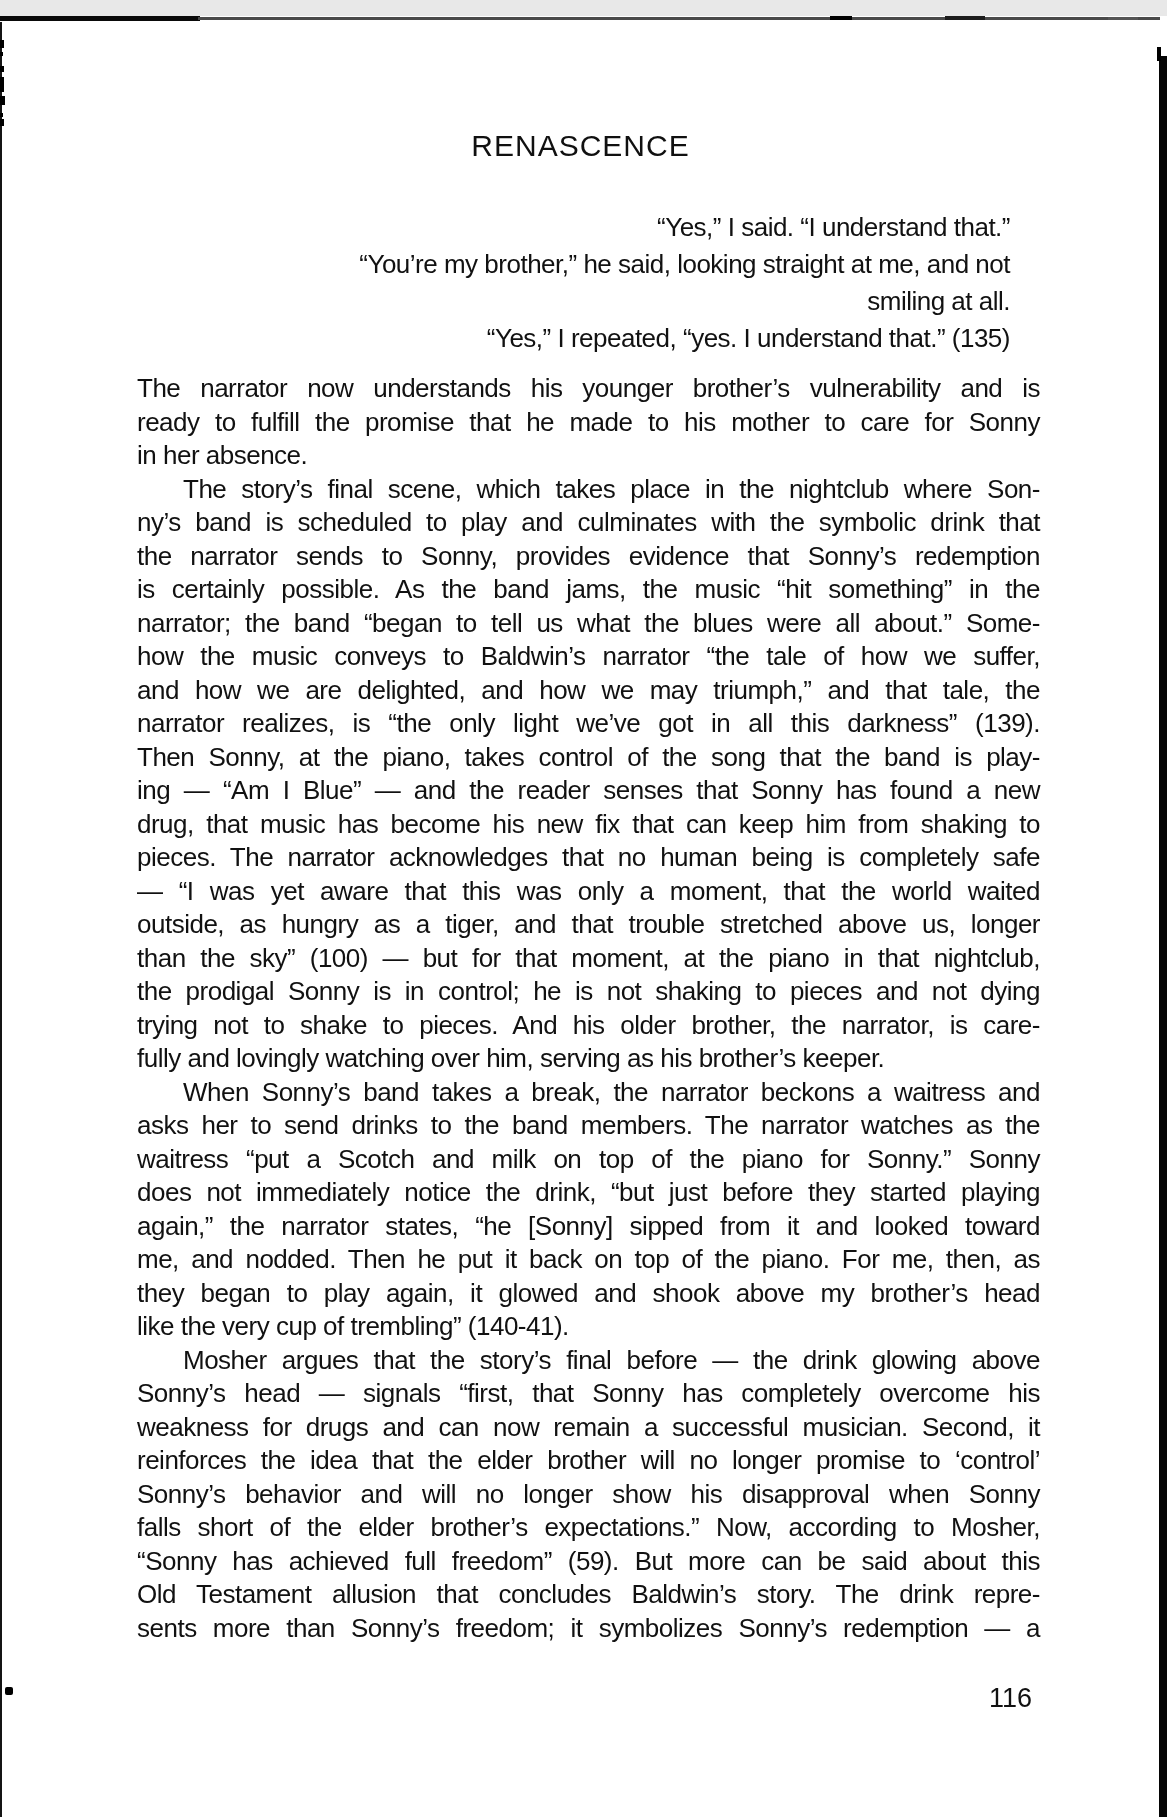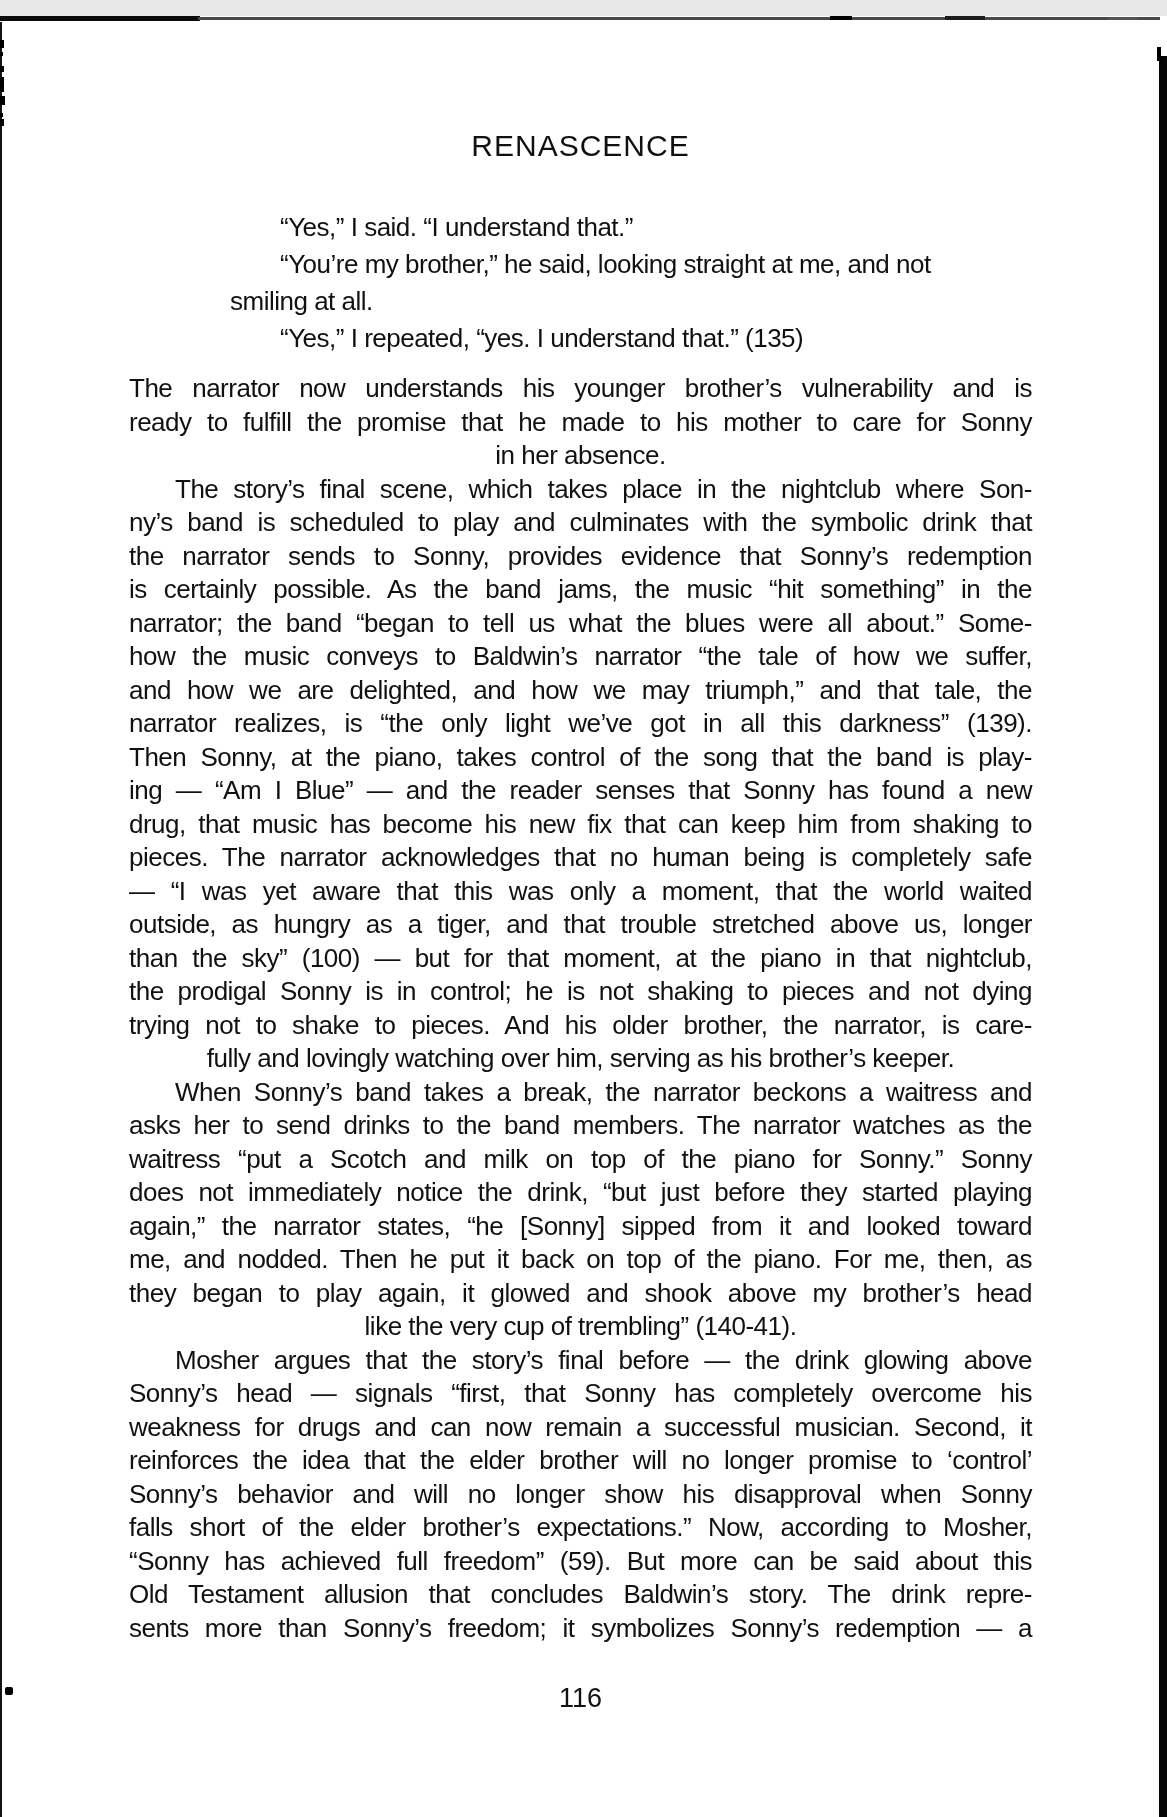--- a/index.html
+++ b/index.html
@@ -18,33 +18,33 @@
   .title {
     position:absolute; top:113px; left:0; width:100%;
     margin:0; text-align:center;
     font-size:30px; font-weight:normal; letter-spacing:1px;
     color:#101010;
   }
   .quote {
     position:absolute; top:193px; left:101px; width:780px;
     font-size:26px; line-height:37px; letter-spacing:-0.5px;
   }
-  .quote .line { height:37px; white-space:nowrap; text-align:left; }
+  .quote .line { height:37px; white-space:nowrap; text-align:right; }
   .qindent { text-indent:50px; }
   .bodytext {
-    position:absolute; top:356px; left:0; width:903px;
+    position:absolute; top:356px; left:8px; width:903px;
     font-size:26px; line-height:33.5px; letter-spacing:-0.5px;
   }
   .bodytext .line { height:33.5px; }
   .jline { text-align:justify; text-align-last:justify; }
-  .ragged { text-align:center; white-space:nowrap; }
+  .ragged { text-align:left; white-space:nowrap; }
   .indent { text-indent:46px; }
   .pagenum {
     position:absolute; top:1666px; left:0; width:100%;
-    text-align:center; font-size:27px; line-height:33px;
+    text-align:right; font-size:27px; line-height:33px;
   }
   
   .art { position:absolute; background:#000; }
 </style>
 </head>
 <body>
 
 <div class="page">
 
   <div class="art" style="left:0;top:0;width:200px;height:5px;background:#0a0a0a;"></div>

